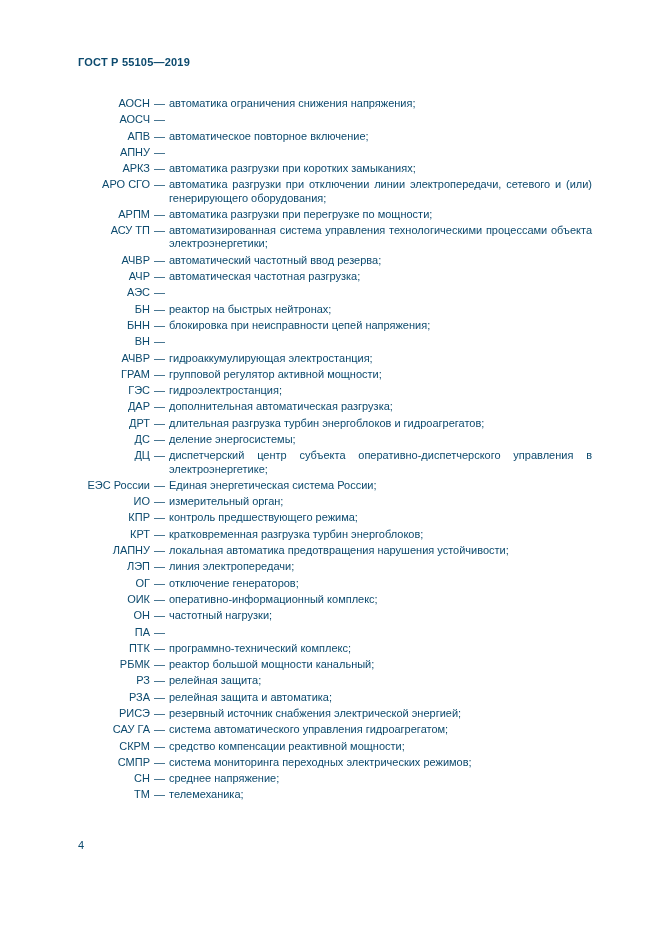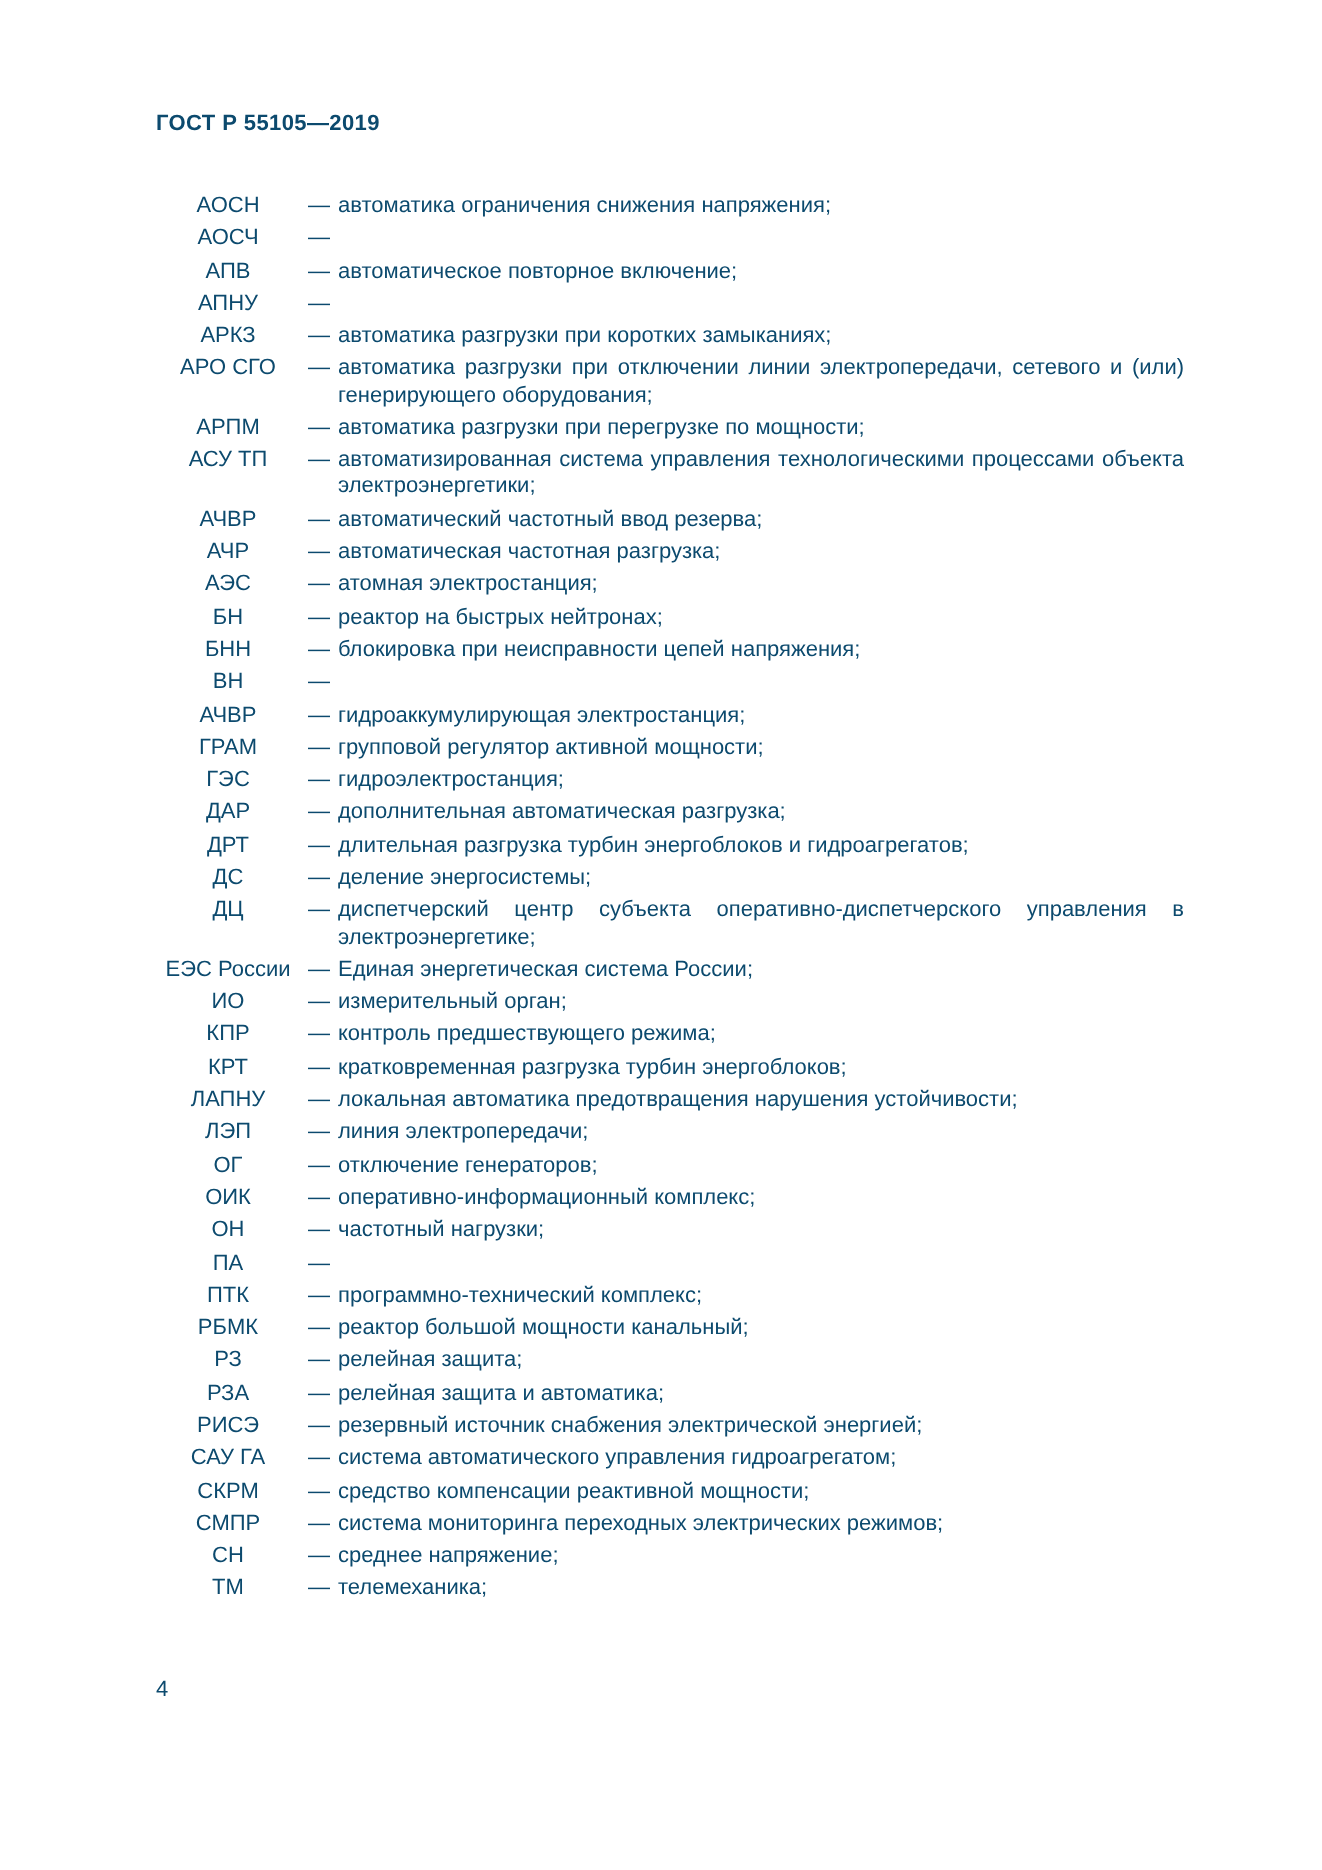--- a/index.html
+++ b/index.html
@@ -33,21 +33,21 @@
     line-height: 13.2px;
   }
   .abbr-row {
     display: flex;
     align-items: flex-start;
     margin-bottom: 3.1px;
   }
   .term {
     width: 72px;
     flex-shrink: 0;
-    text-align: center;
+    text-align: right;
     white-space: nowrap;
   }
   .dash {
     flex-shrink: 0;
     padding: 0 4px;
   }
   .def {
     flex: 1 1 auto;
     text-align: justify;
   }
@@ -109,21 +109,20 @@
         <span class="def">автоматический частотный ввод резерва;</span>
       </div>
       <div class="abbr-row">
         <span class="term">АЧР</span>
         <span class="dash">—</span>
         <span class="def">автоматическая частотная разгрузка;</span>
       </div>
       <div class="abbr-row">
         <span class="term">АЭС</span>
         <span class="dash">—</span>
-        <span class="def">атомная электростанция;</span>
       </div>
       <div class="abbr-row">
         <span class="term">БН</span>
         <span class="dash">—</span>
         <span class="def">реактор на быстрых нейтронах;</span>
       </div>
       <div class="abbr-row">
         <span class="term">БНН</span>
         <span class="dash">—</span>
         <span class="def">блокировка при неисправности цепей напряжения;</span>

